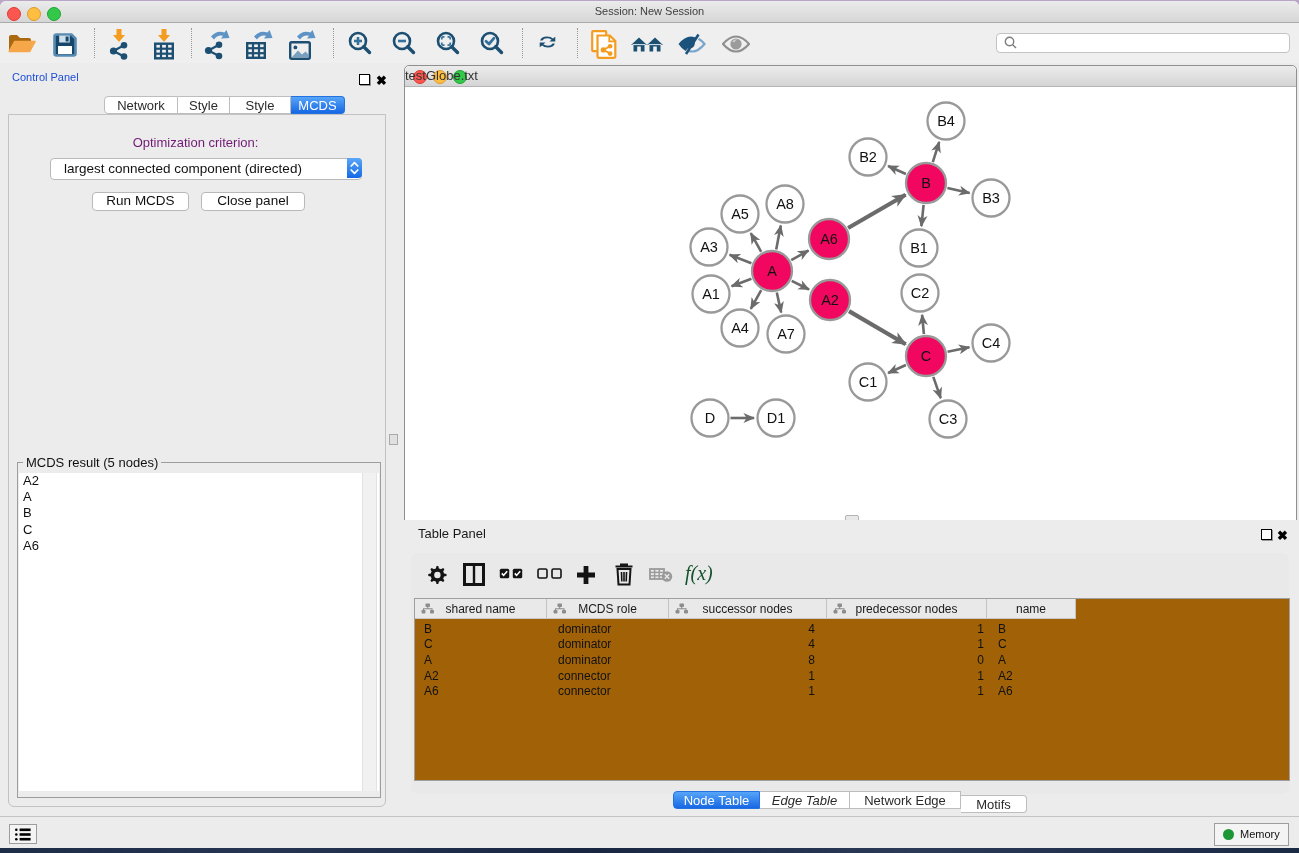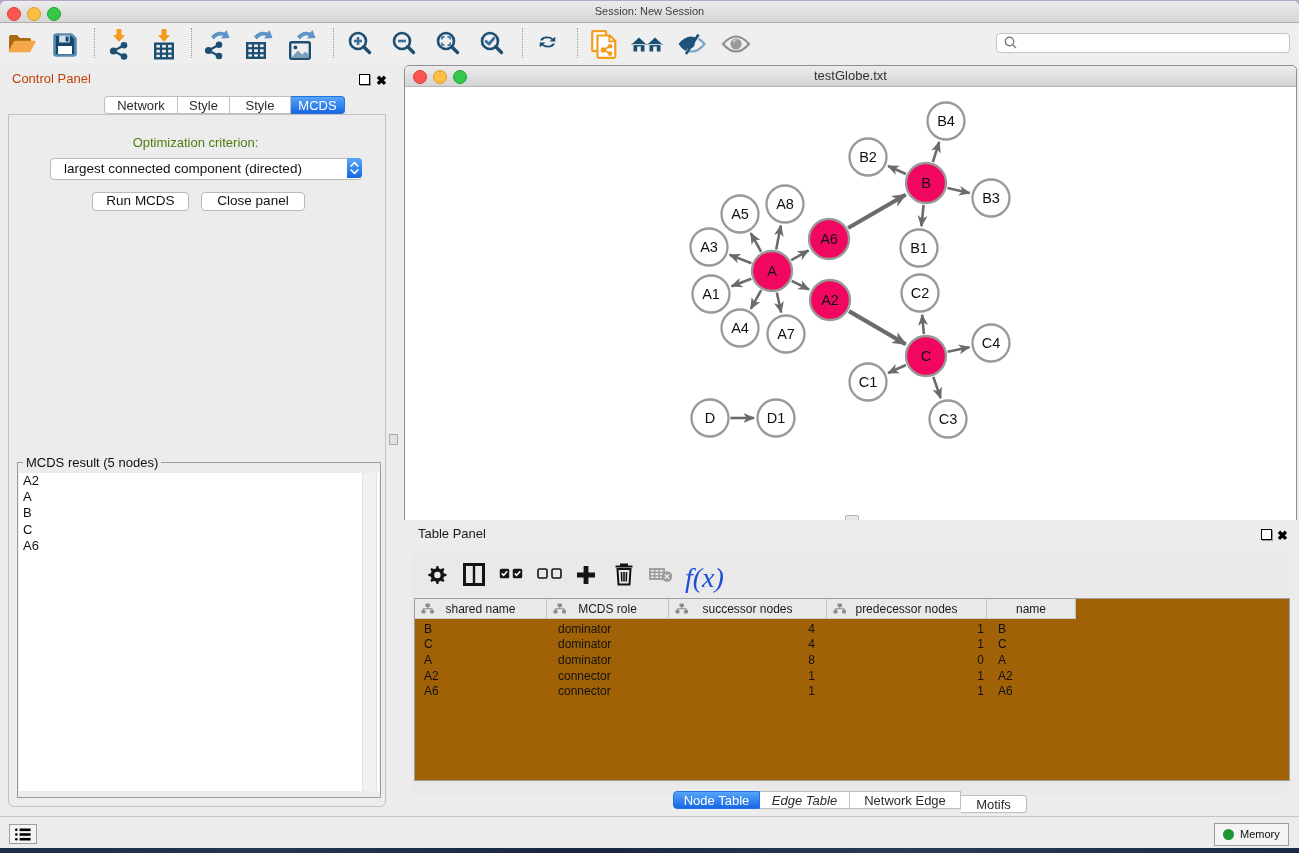--- a/index.html
+++ b/index.html
@@ -13,29 +13,29 @@
 #titlebar .t3{left:47px;background:#34c84a;border:0.5px solid #1ea433;}
 #title{position:absolute;left:0;top:0;width:100%;text-align:center;font-size:11px;color:#404040;line-height:21px;}
 #toolbar{position:absolute;left:0;top:22px;width:1299px;height:40px;background:#efefef;}
 .sep{position:absolute;top:5px;height:30px;width:0;border-left:1px dotted #9a9a9a;}
 .ticon{position:absolute;top:0;}
 #searchbox{position:absolute;left:996px;top:10px;width:292px;height:18px;background:#fff;
  border:1px solid #c3c3c3;border-radius:4px;}
 #main{position:absolute;left:0;top:62px;width:1299px;height:754px;background:#ececec;}
 
 #cpanel{position:absolute;left:0;top:0;width:391px;height:754px;background:#ececec;}
-#cphead{position:absolute;left:12px;top:8px;font-size:13px;color:#c2410c;}
+#cphead{position:absolute;left:12px;top:8px;font-size:11px;color:#1d4ed8;}
 .float-ic{position:absolute;width:9px;height:9px;border:1.6px solid #000;background:#fff;box-shadow:1px 1px 0 #9a9a9a;}
 .close-ic{position:absolute;font-size:13px;font-weight:bold;color:#000;line-height:10px;}
 .seg{position:absolute;top:0;height:18px;box-sizing:border-box;background:#fff;border:1px solid #bdbdbd;
  font-size:13px;color:#2b2b2b;text-align:center;line-height:17px;}
 .seg.sel{background:linear-gradient(#57a5f8,#1767e4);color:#fff;border-color:#2272e0;}
 #cppanel{position:absolute;left:8px;top:51px;width:376px;height:691px;background:#ececec;
  border:1px solid #c2c2c2;border-radius:0 0 6px 6px;}
-#optlabel{position:absolute;left:0;top:72px;width:100%;text-align:center;font-size:13px;color:#4d7c0f;}
+#optlabel{position:absolute;left:0;top:72px;width:100%;text-align:center;font-size:13px;color:#701a75;}
 #combo{position:absolute;left:50px;top:95px;width:310px;height:20px;background:#fff;border:1px solid #b9b9b9;border-radius:4px;}
 #combostep{position:absolute;right:-1px;top:-1px;width:15px;height:20px;border-radius:0 4px 4px 0;
  background:linear-gradient(#5aa7f9,#1568e5);}
 #combotext{position:absolute;left:13px;top:2px;font-size:13.5px;color:#111;}
 .btn{position:absolute;height:17px;background:#fff;border:1px solid #b9b9b9;border-radius:4px;
  font-size:13.5px;color:#111;text-align:center;line-height:16px;}
 #groupbox{position:absolute;left:17px;top:399px;width:362px;height:334px;border:1px solid #9d9d9d;}
 #grouptitle{position:absolute;left:5px;top:-8px;background:#ececec;padding:0 3px;font-size:13px;color:#111;}
 #mcdslist{position:absolute;left:1px;top:10px;width:360px;height:318px;background:#fff;
  font-size:13px;color:#111;line-height:16.2px;padding:0 0 0 4px;box-sizing:border-box;}
@@ -43,21 +43,21 @@
 
 #vsplit-h{position:absolute;left:389px;top:371px;width:7px;height:9px;background:#e0e0e0;border:1px solid #aaa;}
 
 #netwin{position:absolute;left:404px;top:2px;width:893px;height:510px;background:#fff;
  border:1px solid #8f8f8f;box-sizing:border-box;border-radius:5px 5px 0 0;}
 #nettitle{position:absolute;left:0;top:0;width:100%;height:20px;border-radius:5px 5px 0 0;
  background:linear-gradient(#ececec,#d4d4d4);border-bottom:1px solid #b4b4b4;}
 #nettitle .t1{left:8px;top:4px;background:#fc5650;border:0.5px solid #dd3d36;}
 #nettitle .t2{left:28px;top:4px;background:#fdbe41;border:0.5px solid #de9b28;}
 #nettitle .t3{left:48px;top:4px;background:#34c84a;border:0.5px solid #1ea433;}
-#nettitletext{position:absolute;width:100%;text-align:center;font-size:13px;color:#333;line-height:20px;}
+#nettitletext{position:absolute;width:100%;font-size:13px;color:#333;line-height:20px;}
 
 #tpanel{position:absolute;left:404px;top:457px;width:895px;height:297px;background:#ececec;}
 #tphead{position:absolute;left:14px;top:6px;font-size:13px;color:#1a1a1a;}
 #tpband{position:absolute;left:7px;top:33px;width:878px;height:241px;background:#e9e9e9;border-radius:7px;}
 #tptoolbar{position:absolute;left:14px;top:36px;width:867px;height:38px;}
 #ttable{position:absolute;left:10px;top:78px;width:876px;height:183px;background:#a16207;border:1px solid #9f9f9f;box-sizing:border-box;}
 #thead{position:absolute;left:0;top:0;width:661px;height:19px;background:#e9e9e9;border-bottom:1px solid #c7c7c7;}
 .thcell{position:absolute;top:0;height:19px;border-right:1px solid #c3c3c3;font-size:12px;color:#1a1a1a;
  text-align:center;line-height:20px;}
 .trow{position:absolute;left:0;width:100%;height:16px;font-size:12px;color:#111;}
@@ -384,21 +384,21 @@
           </svg>
           <svg style="position:absolute;left:231px;top:12px;" width="24" height="14" viewBox="0 0 24 14">
             <rect x="1" y="1" width="14" height="10" fill="none" stroke="#9a9a9a" stroke-width="1.8"></rect>
             <line x1="1" y1="4.4" x2="15" y2="4.4" stroke="#9a9a9a" stroke-width="1.4"></line>
             <line x1="1" y1="7.8" x2="15" y2="7.8" stroke="#9a9a9a" stroke-width="1.4"></line>
             <line x1="5.6" y1="1" x2="5.6" y2="11" stroke="#9a9a9a" stroke-width="1.4"></line>
             <line x1="10.2" y1="1" x2="10.2" y2="11" stroke="#9a9a9a" stroke-width="1.4"></line>
             <circle cx="18" cy="8.5" r="5.2" fill="#9a9a9a"></circle>
             <path d="M15.8 6.3 L20.2 10.7 M20.2 6.3 L15.8 10.7" stroke="#e9e9e9" stroke-width="1.4"></path>
           </svg>
-          <div style="position:absolute;left:267px;top:6px;font-family:'Liberation Serif',serif;font-style:italic;font-size:28px;color:#1d4ed8;">f(x)</div>
+          <div style="position:absolute;left:267px;top:6px;font-family:'Liberation Serif',serif;font-style:italic;font-size:20px;color:#14532d;">f(x)</div>
         </div>
       <div id="ttable">
         <div id="thead">
             <div class="thcell" style="left:0px;width:131px;">shared name</div>
             <svg style="position:absolute;left:6px;top:4px;" width="14" height="12" viewBox="0 0 14 12">
               <g fill="#8d8d8d">
                 <rect x="4.5" y="0.5" width="4.5" height="3.6" rx="0.8"></rect>
                 <rect x="0.5" y="7" width="4" height="3.4" rx="0.8"></rect>
                 <rect x="9" y="7" width="4" height="3.4" rx="0.8"></rect>
                 <path d="M6.7 4 L6.7 5.7 M2.5 7 L2.5 5.7 L11 5.7 L11 7" fill="none" stroke="#8d8d8d" stroke-width="1.1"></path>

